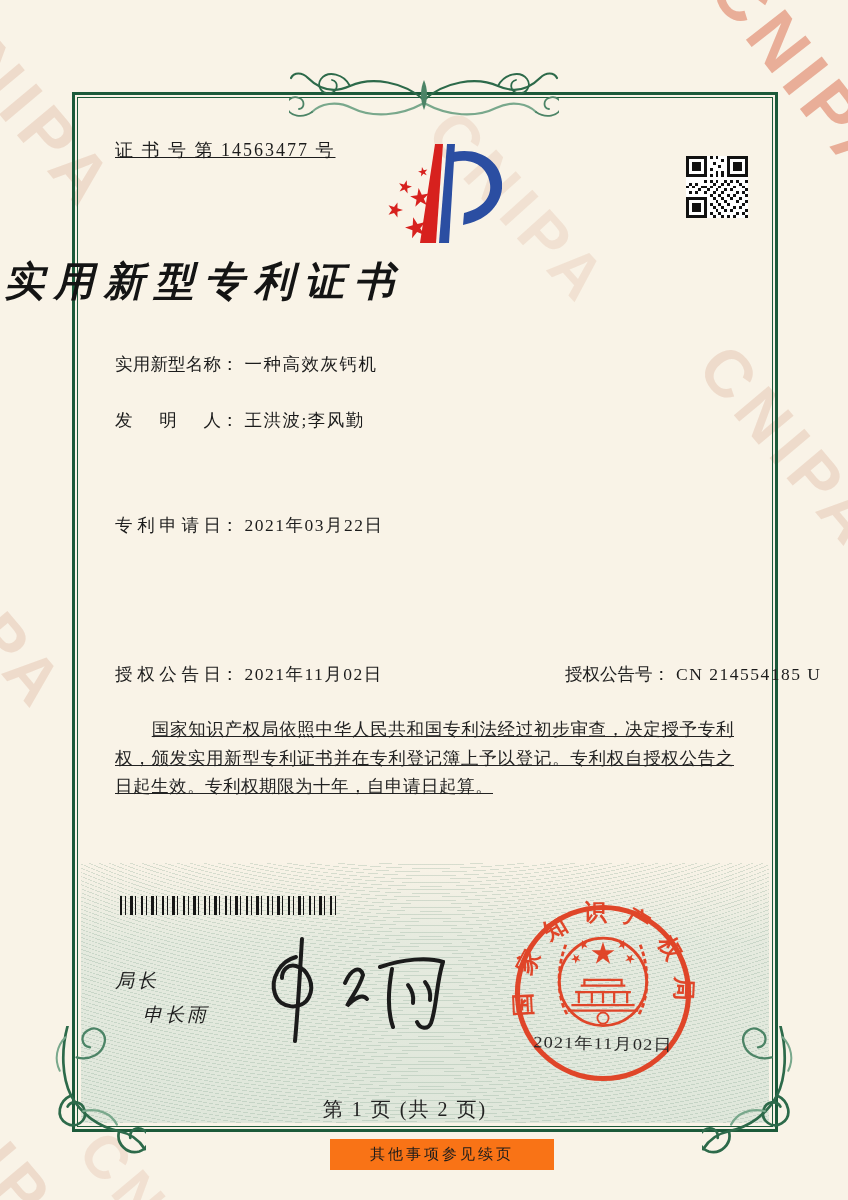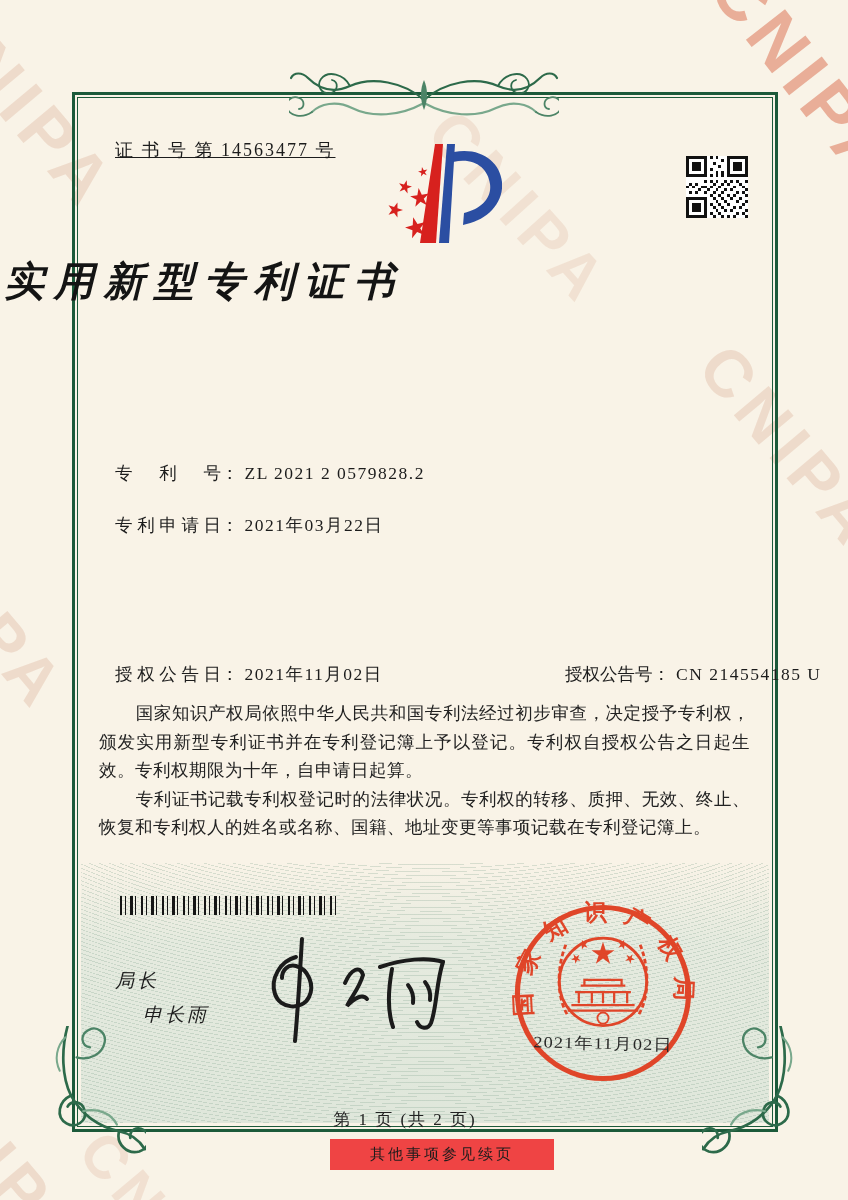--- a/index.html
+++ b/index.html
@@ -39,32 +39,32 @@
   .qr{position:absolute;left:686px;top:156px;}
   .title{position:absolute;left:4px;width:848px;top:254px;text-align:left;
          font-size:40px;font-weight:700;letter-spacing:10px;color:#141414;font-style:italic;}
   .frow{position:absolute;left:115px;font-size:17.5px;white-space:nowrap;}
   .flabel{display:inline-block;width:106px;text-align:justify;text-align-last:justify;
           vertical-align:bottom;}
   .fval{margin-left:6px;letter-spacing:1.5px;}
   .pair2{position:absolute;left:450px;top:0;white-space:nowrap;font-family:Liberation Serif, serif;}
   .body-text{position:absolute;left:99px;top:699px;width:651px;font-size:17.5px;
              line-height:28.5px;text-align:justify;letter-spacing:.5px;color:#222;}
-  .body-text p{margin:0;text-indent:2.1em;}
+  .body-text p{margin:16px;text-indent:2.1em;text-decoration:underline;}
   .barcode{position:absolute;left:120px;top:896px;width:217px;height:19px;
            background-image:repeating-linear-gradient(90deg,
              #161616 0 2px,transparent 2px 5px,#161616 5px 6px,transparent 6px 10px,
              #161616 10px 13px,transparent 13px 15px,#161616 15px 16px,transparent 16px 21px);}
   .signer{position:absolute;left:115px;font-size:19px;letter-spacing:3px;font-style:italic;}
   .sig{position:absolute;left:250px;top:933px;}
   .seal{position:absolute;left:510px;top:900px;}
   .page-num{position:absolute;left:0;width:810px;top:1096px;text-align:center;
-            font-size:17px;letter-spacing:2px;color:#222;margin-top:12px;}
+            font-size:20px;letter-spacing:2px;color:#222;}
   .cont-note{position:absolute;left:330px;top:1139px;width:224px;height:31px;
-             background:#ef4444;text-align:center;font-size:15px;letter-spacing:3px;
+             background:#f97316;text-align:center;font-size:15px;letter-spacing:3px;
              line-height:31px;z-index:4;}
 </style>
 </head>
 <body>
 
 <div class="page">
 
   <div class="wm wm1">CNIPA</div>
   <div class="wm wm2">CNIPA</div>
   <div class="wm wm3">CNIPA</div>
@@ -164,36 +164,38 @@
                  M8 16h1v1h-1z M11 16h1v1h-1z M14 16h1v1h-1z M19 16h1v1h-1z
                  M9 17h1v1h-1z M12 17h1v1h-1z M16 17h1v1h-1z M18 17h1v1h-1z
                  M10 18h1v1h-1z M13 18h1v1h-1z M15 18h1v1h-1z M20 18h1v1h-1z
                  M8 19h1v1h-1z M11 19h1v1h-1z M17 19h1v1h-1z M19 19h1v1h-1z
                  M9 20h1v1h-1z M12 20h1v1h-1z M14 20h1v1h-1z M16 20h1v1h-1z M20 20h1v1h-1z"></path>
       </g>
     </svg>
 
     <div class="title">实用新型专利证书</div>
 
-    <div class="frow" style="top:461px;">
-      <span class="flabel">专利号</span><span>：</span><span class="fval">ZL 2021 2 0579828.2</span>
+    <div class="frow" style="top:352px;">
+      <span class="flabel">实用新型名称</span><span>：</span><span class="fval">一种高效灰钙机</span>
+    </div>
+    <div class="frow" style="top:408px;">
+      <span class="flabel">发明人</span><span>：</span><span class="fval">王洪波;李风勤</span>
     </div>
     <div class="frow" style="top:513px;">
       <span class="flabel">专利申请日</span><span>：</span><span class="fval">2021年03月22日</span>
     </div>
     <div class="frow" style="top:662px;">
       <span class="flabel">授权公告日</span><span>：</span><span class="fval">2021年11月02日</span>
       <span class="pair2">
         <span>授权公告号</span><span>：</span><span class="fval">CN 214554185 U</span>
       </span>
     </div>
 
     <div class="body-text">
       <p>国家知识产权局依照中华人民共和国专利法经过初步审查，决定授予专利权，颁发实用新型专利证书并在专利登记簿上予以登记。专利权自授权公告之日起生效。专利权期限为十年，自申请日起算。</p>
-      <p>专利证书记载专利权登记时的法律状况。专利权的转移、质押、无效、终止、恢复和专利权人的姓名或名称、国籍、地址变更等事项记载在专利登记簿上。</p>
     </div>
 
     <div class="barcode"></div>
 
     <div class="signer" style="top:968px;">局长</div>
     <div class="signer" style="top:1002px;margin-left:28px;">申长雨</div>
 
     <svg class="sig" width="195" height="110" viewBox="0 0 195 110">
       <g fill="none" stroke="#1b1b1b" stroke-width="4" stroke-linecap="round">
         <path d="M46,24 C30,28 20,46 25,61 C30,76 52,78 59,64 C65,52 58,36 46,33 C38,31 32,37 32,45"></path>

